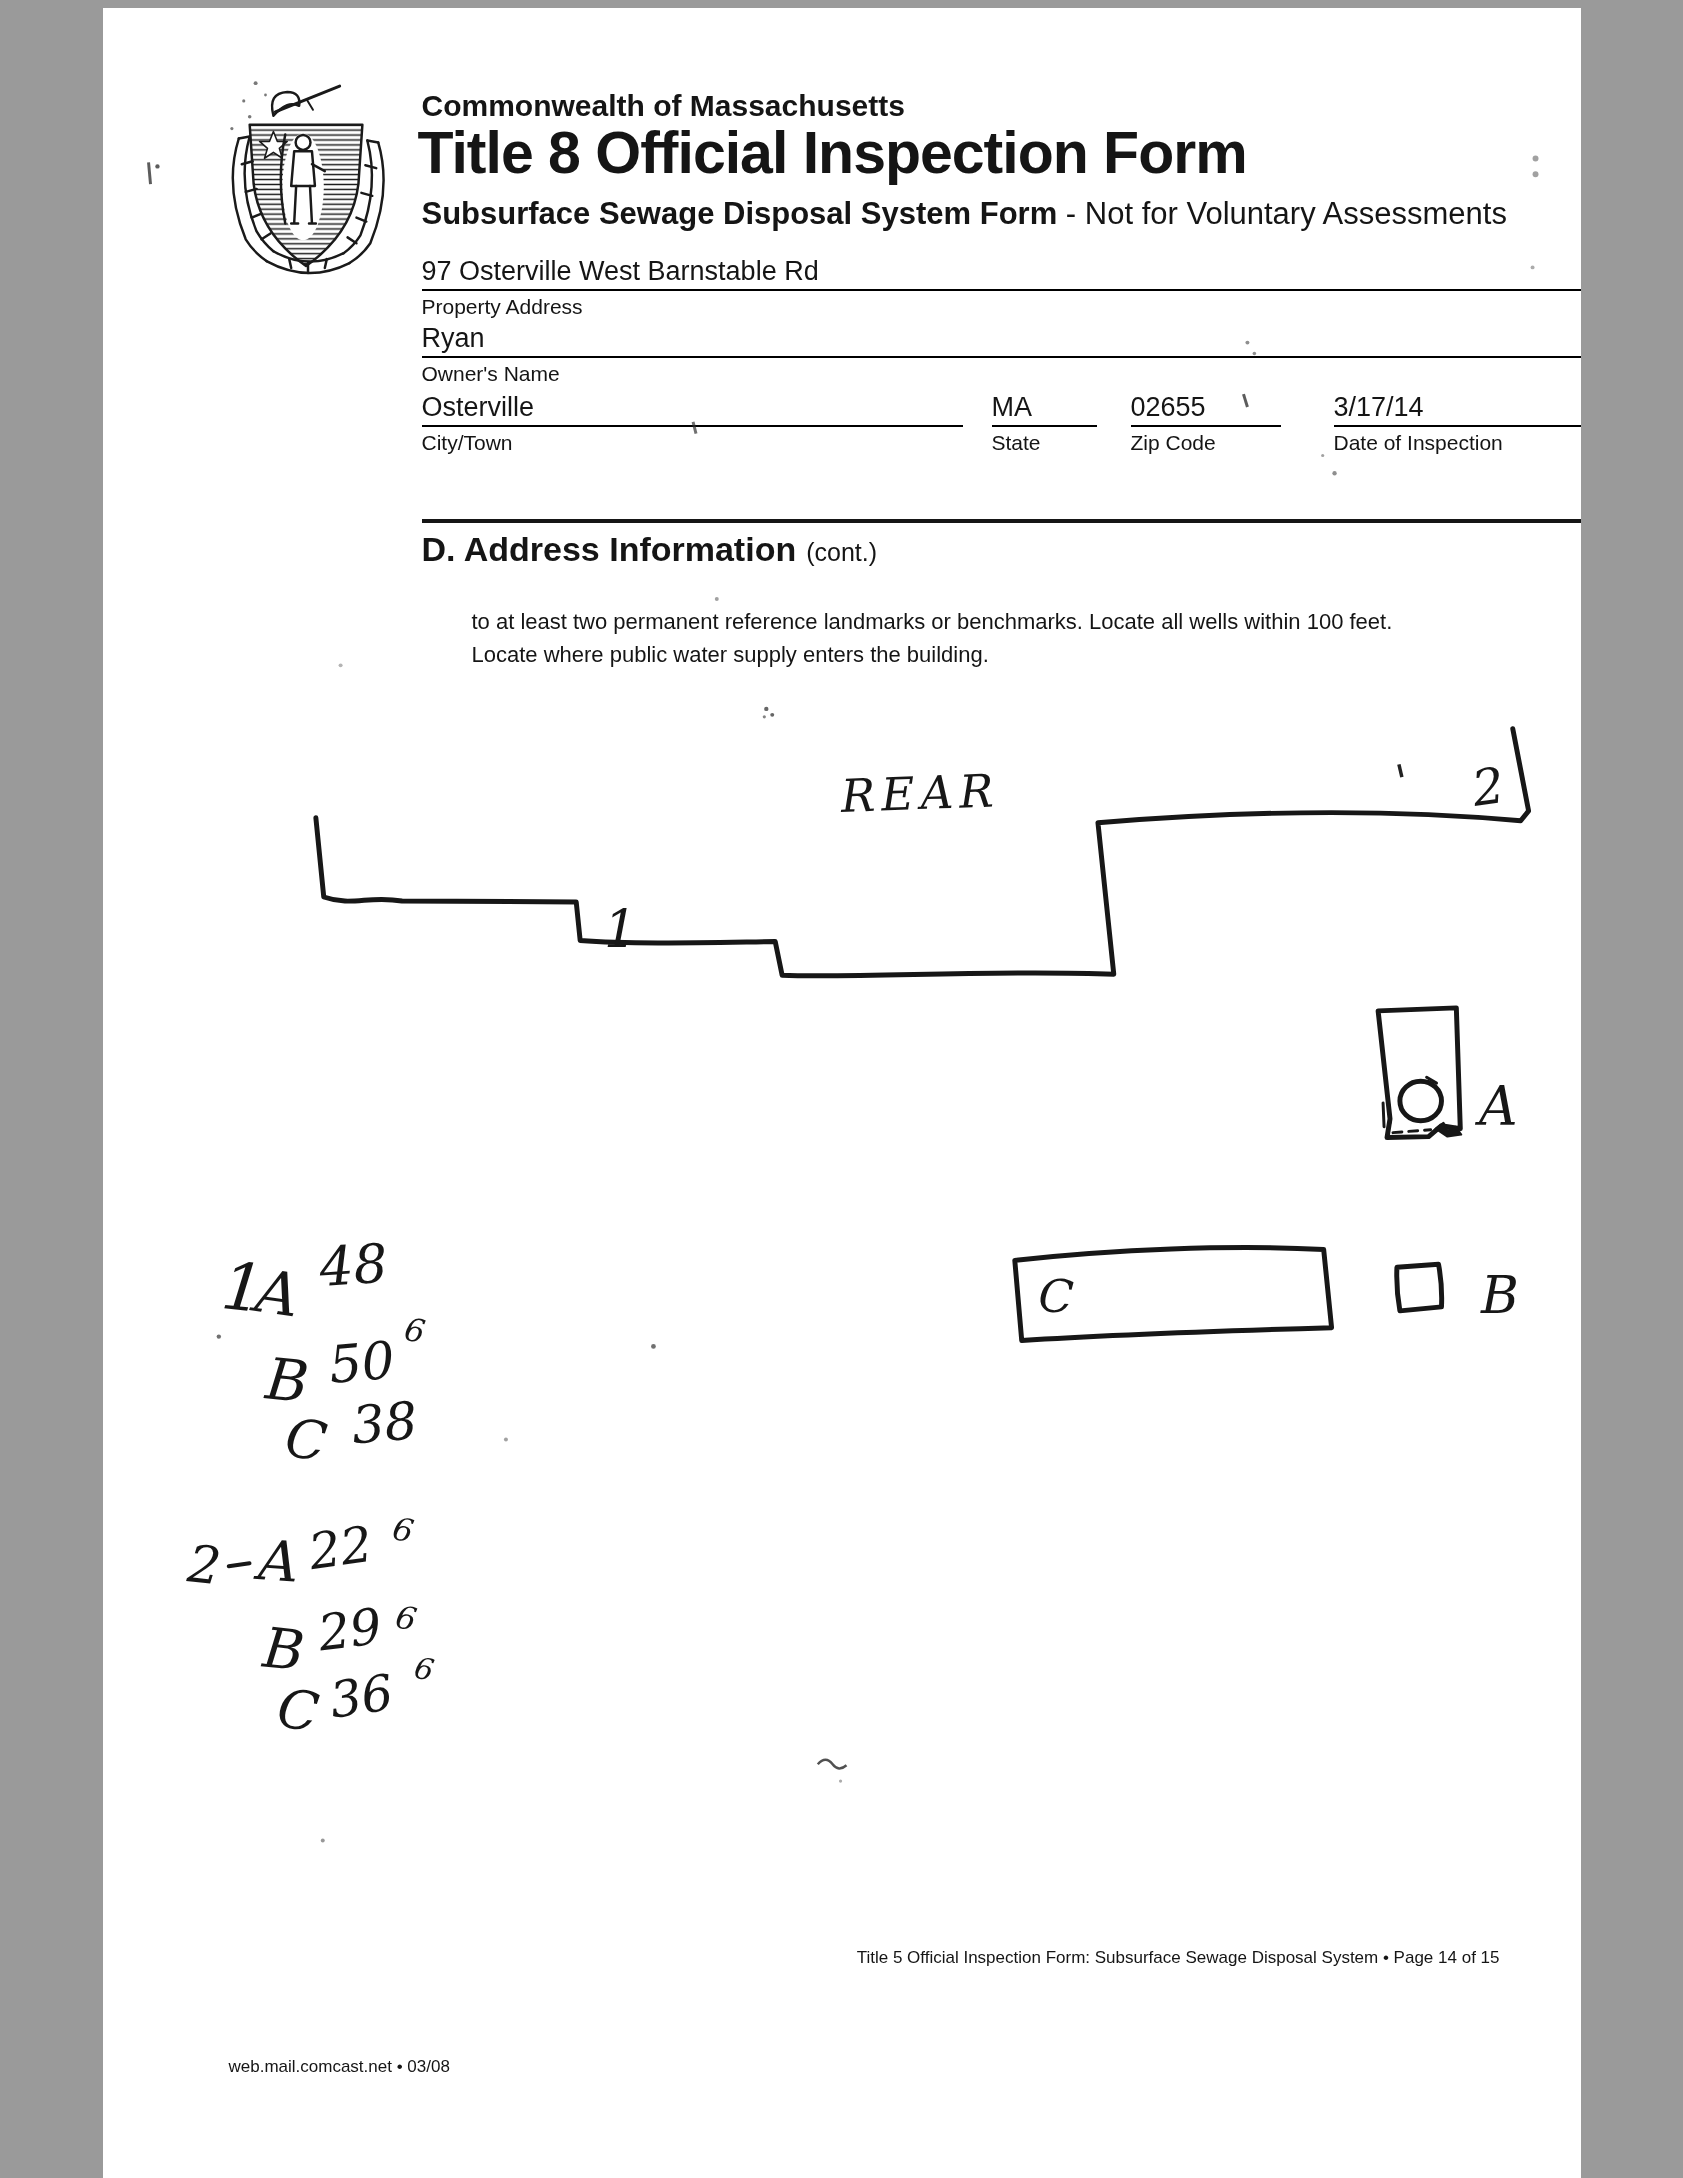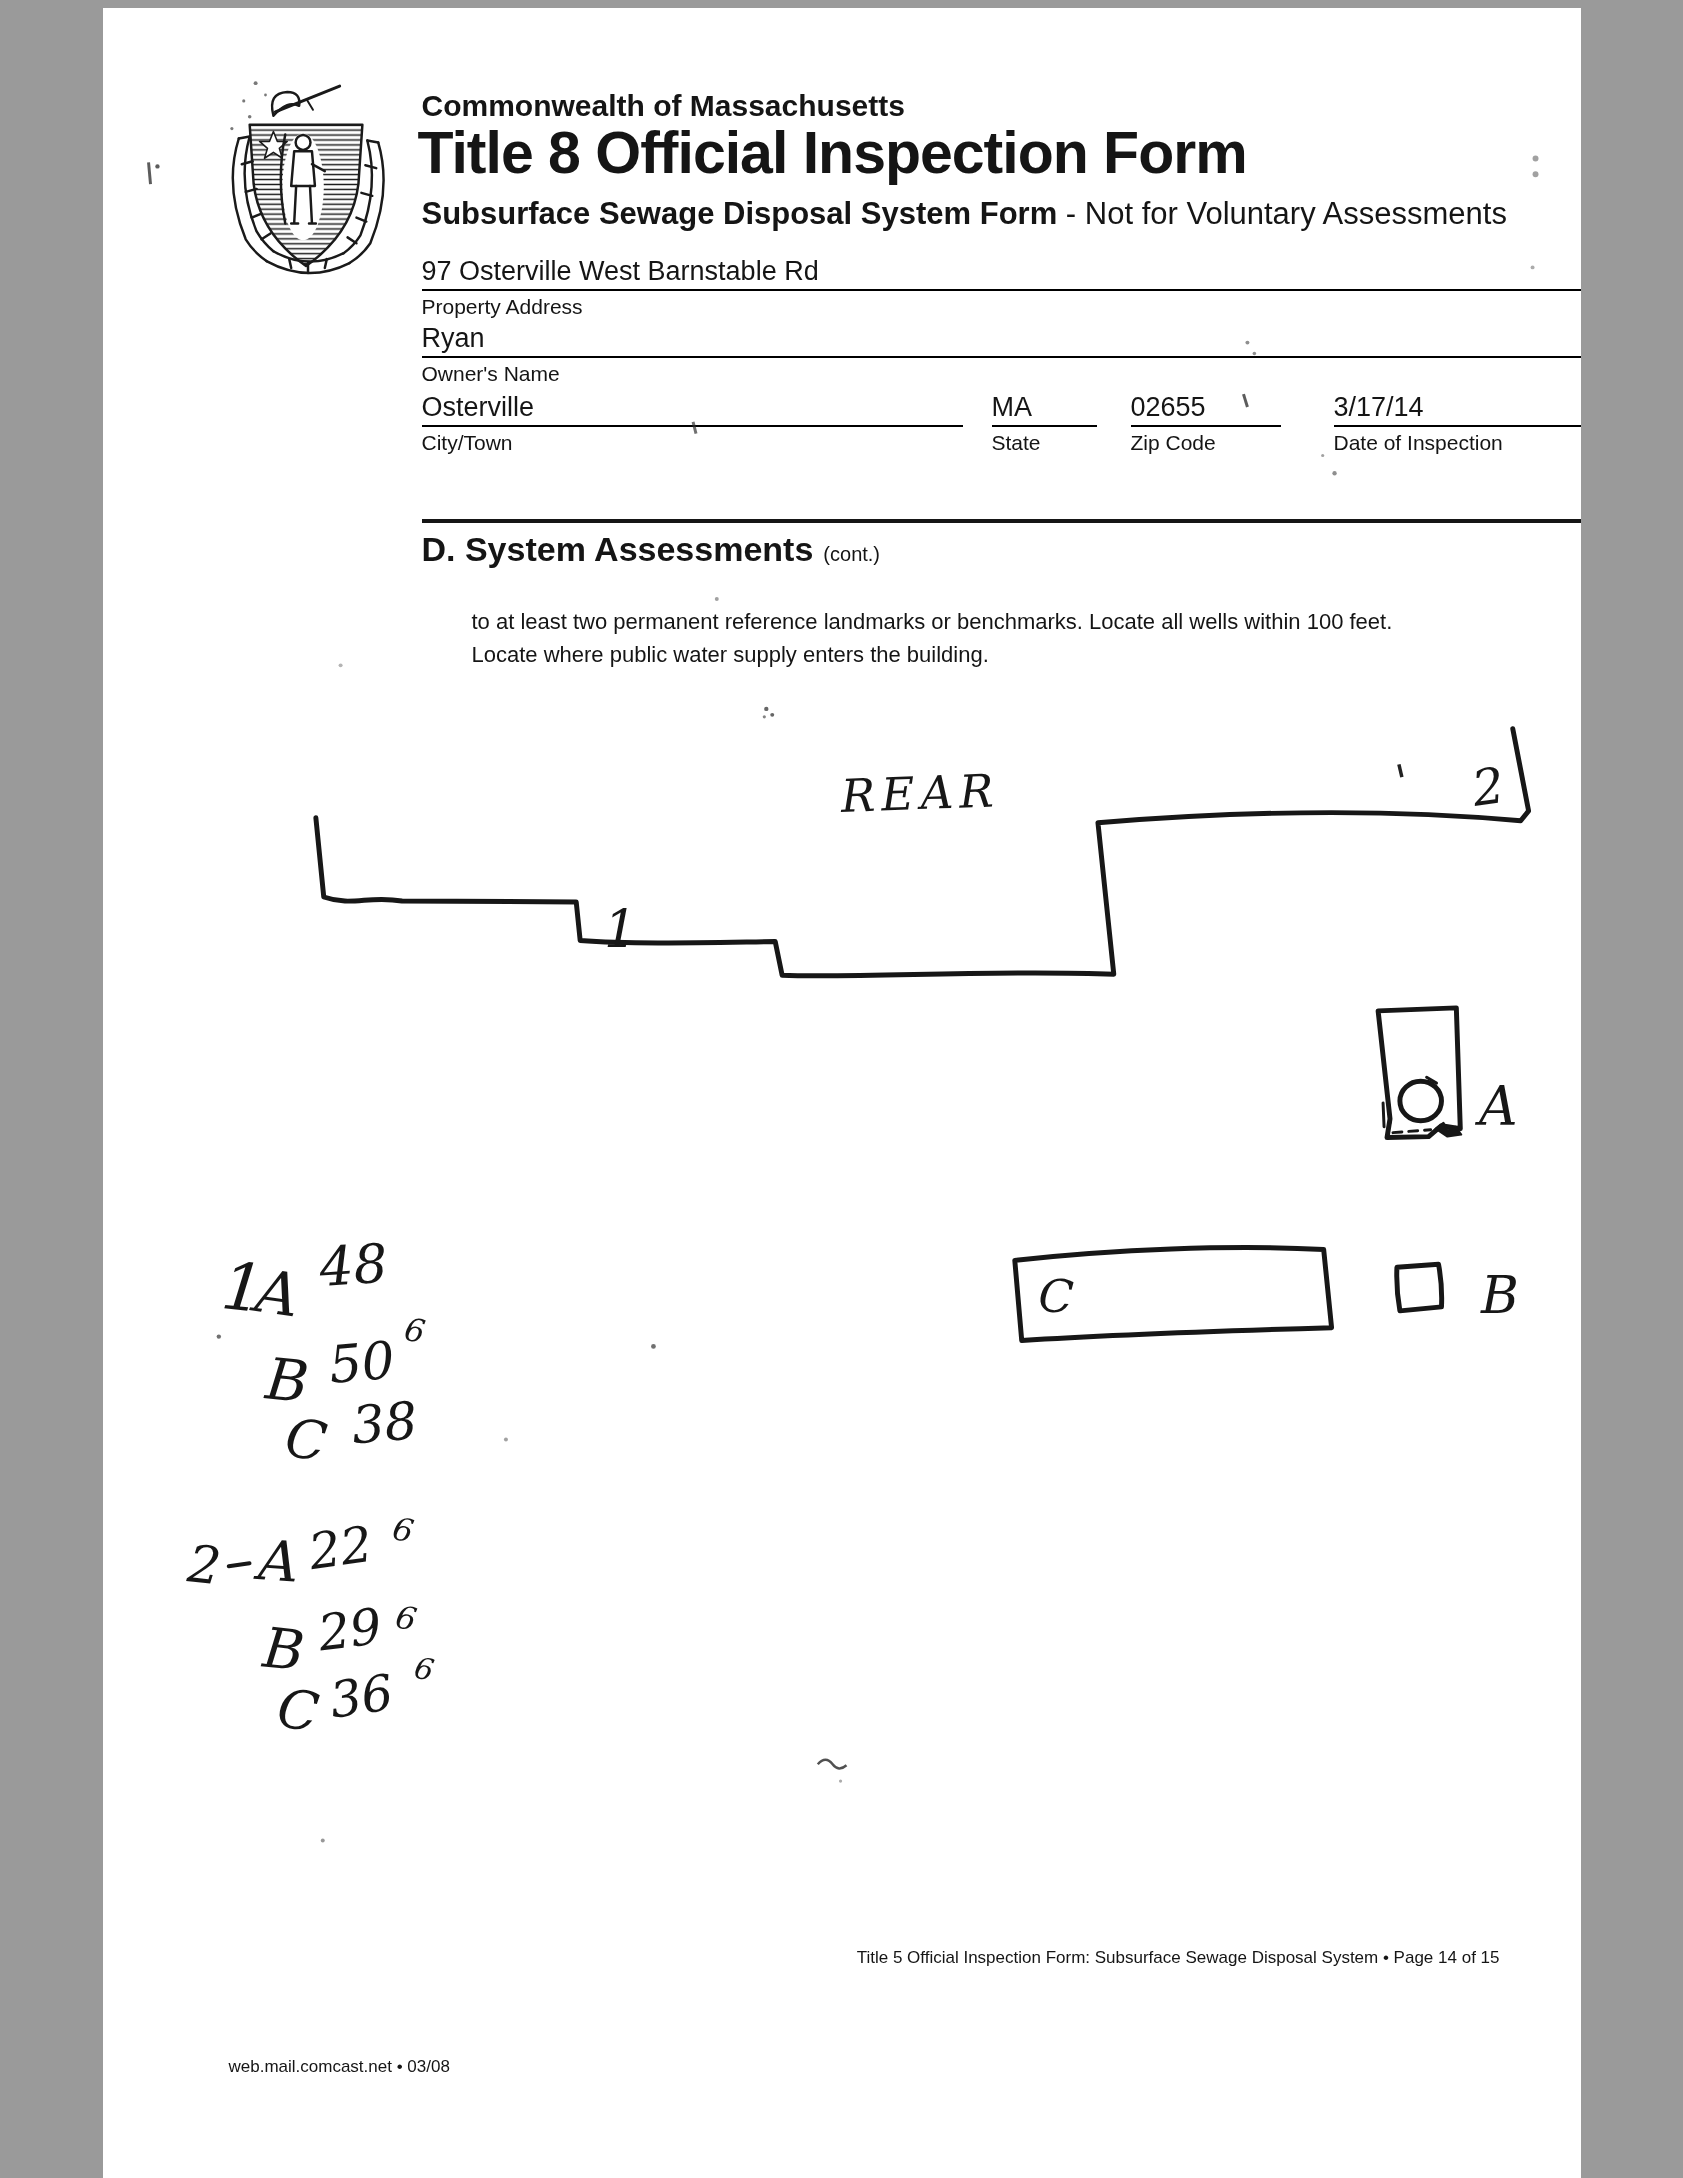--- a/index.html
+++ b/index.html
@@ -15,21 +15,21 @@
   .subtitle b{font-weight:bold;}
   .seal{position:absolute;left:119px;top:65px;}
   
   .field{position:absolute;}
   .field .value{font-size:27px;height:33px;white-space:nowrap;border-bottom:2px solid #000000;}
   .field .label{font-size:21px;margin-top:4px;white-space:nowrap;}
   
   .section-rule{position:absolute;left:319px;top:511px;width:1279px;height:4px;background:#161616;}
   .section-heading{position:absolute;left:319px;top:522px;white-space:nowrap;}
   .section-heading .main{font-size:34px;font-weight:bold;}
-  .section-heading .cont{font-size:20px;font-weight:normal;margin-left:10px;}
+  .section-heading .cont{font-size:25px;font-weight:normal;margin-left:10px;}
   .instructions{position:absolute;left:369px;top:597px;font-size:22px;line-height:33px;}
   .instructions div{white-space:nowrap;}
   
   .footer-left{position:absolute;left:126px;top:2049px;font-size:17px;white-space:nowrap;}
   .footer-right{position:absolute;right:81px;top:1940px;font-size:17px;white-space:nowrap;}
   
   .overlay{position:absolute;left:0;top:0;pointer-events:none;}
   .hw{font-family:"DejaVu Serif",serif;font-style:italic;fill:#171717;}
 </style>
 </head>
@@ -113,21 +113,21 @@
     <div class="label">Zip Code</div>
   </div>
 
   <div class="field" style="left:1231px;top:384px;width:356px">
     <div class="value">3/17/14</div>
     <div class="label">Date of Inspection</div>
   </div>
 
   <div class="section-rule"></div>
   <div class="section-heading">
-    <span class="main">D. System Assessments</span><span class="cont">(cont.)</span>
+    <span class="main">D. Address Information</span><span class="cont">(cont.)</span>
   </div>
   <div class="instructions">
     <div>to at least two permanent reference landmarks or benchmarks. Locate all wells within 100 feet.</div>
     <div>Locate where public water supply enters the building.</div>
   </div>
 
   <svg class="overlay" width="1683" height="2178" viewBox="0 0 1700 2200">
 
     <g stroke="#171717" stroke-width="5" fill="none" stroke-linecap="round" stroke-linejoin="round">
 

